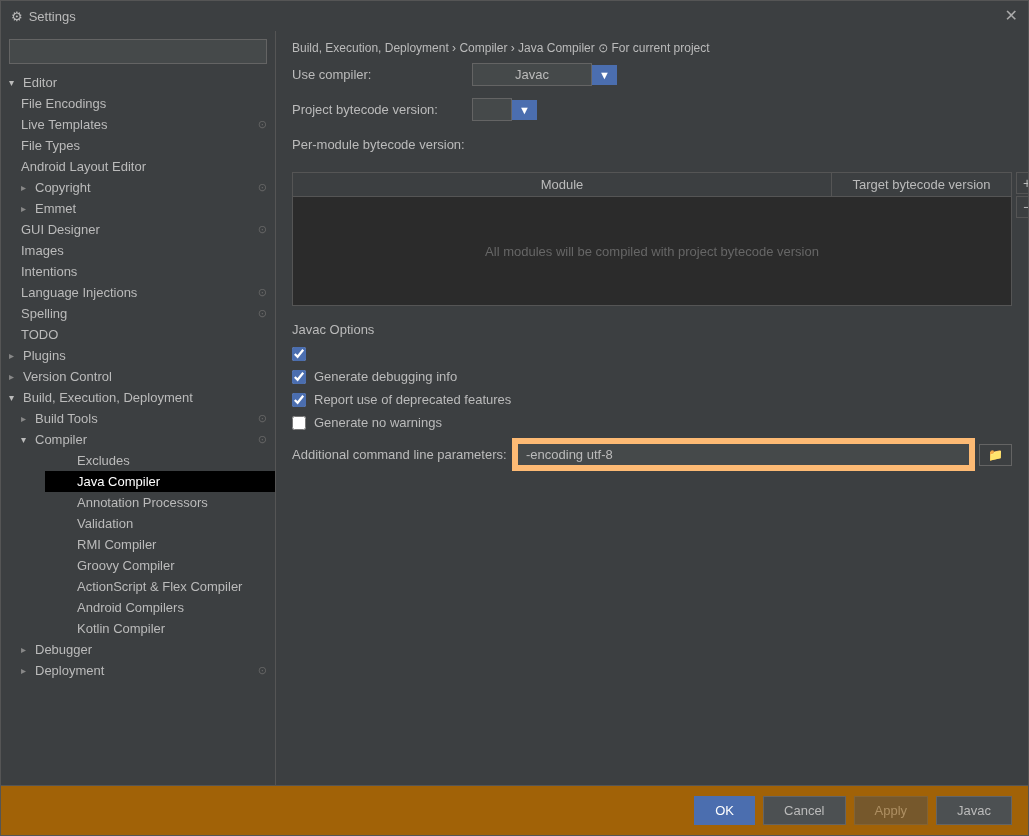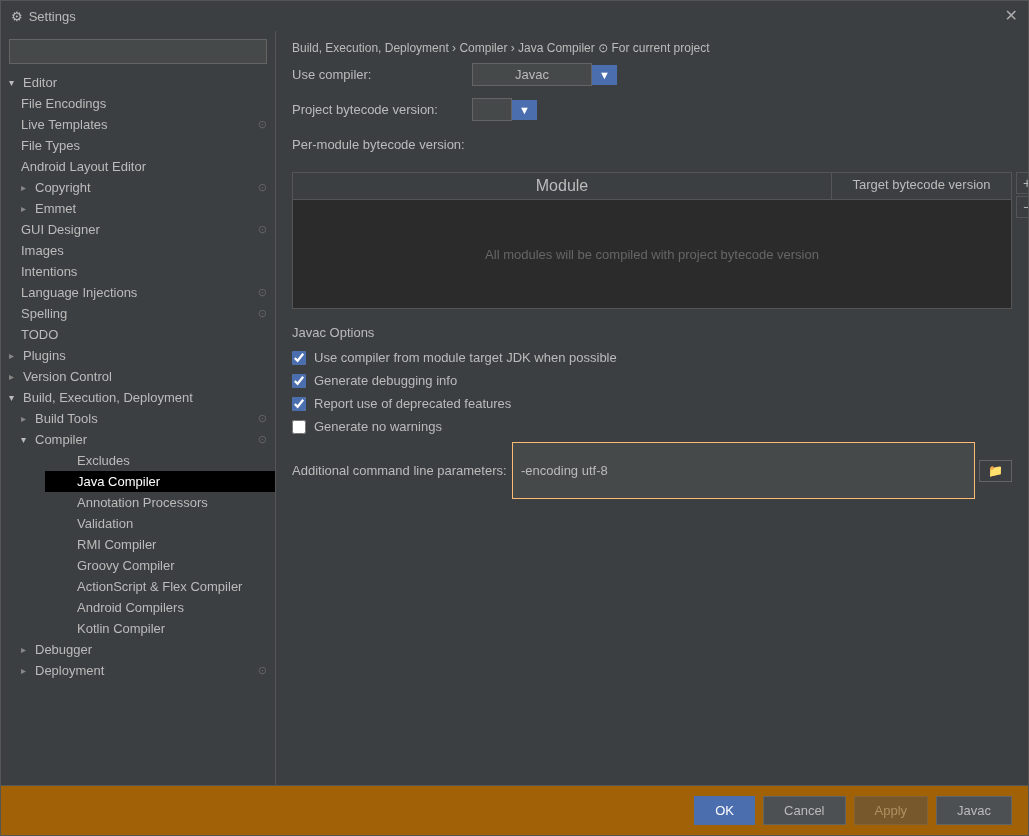--- a/index.html
+++ b/index.html
@@ -190,21 +190,21 @@
     .table-header {
       display: flex;
       background: #3c3f41;
       border-bottom: 1px solid #555;
     }
     
     .table-col-module {
       flex: 1;
       padding: 4px 8px;
       color: #bbb;
-      font-size: 16px;
+      font-size: 13px;
       text-align: center;
     }
     
     .table-col-version {
       width: 180px;
       padding: 4px 8px;
       color: #bbb;
       font-size: 13px;
       text-align: center;
       border-left: 1px solid #555;
@@ -273,23 +273,23 @@
     
     .cmd-label {
       color: #bbb;
       min-width: 220px;
       flex-shrink: 0;
     }
     
     .cmd-input {
       flex: 1;
       background: #45494a;
-      border: 1px solid #fdba74;
-      color: #bbb;
-      padding: 20px 8px;
+      border: 6px solid #fdba74;
+      color: #bbb;
+      padding: 3px 8px;
       font-size: 13px;
       outline: none;
     }
     
     .cmd-btn {
       background: #3c3f41;
       border: 1px solid #646464;
       color: #bbb;
       padding: 3px 8px;
       cursor: pointer;
@@ -511,21 +511,20 @@
           <div class="table-actions">
             <button class="table-btn">+</button>
             <button class="table-btn">−</button>
           </div>
         </div>
 
         <div class="section-title">Javac Options</div>
 
         <div class="checkbox-row">
           <input type="checkbox" id="cb1" checked="" style="">
-          <label for="cb1">Use compiler from module target JDK when possible</label>
         </div>
 
         <div class="checkbox-row">
           <input type="checkbox" id="cb2" checked="" style="">
           <label for="cb2">Generate debugging info</label>
         </div>
 
         <div class="checkbox-row">
           <input type="checkbox" id="cb3" checked="" style="">
           <label for="cb3">Report use of deprecated features</label>

